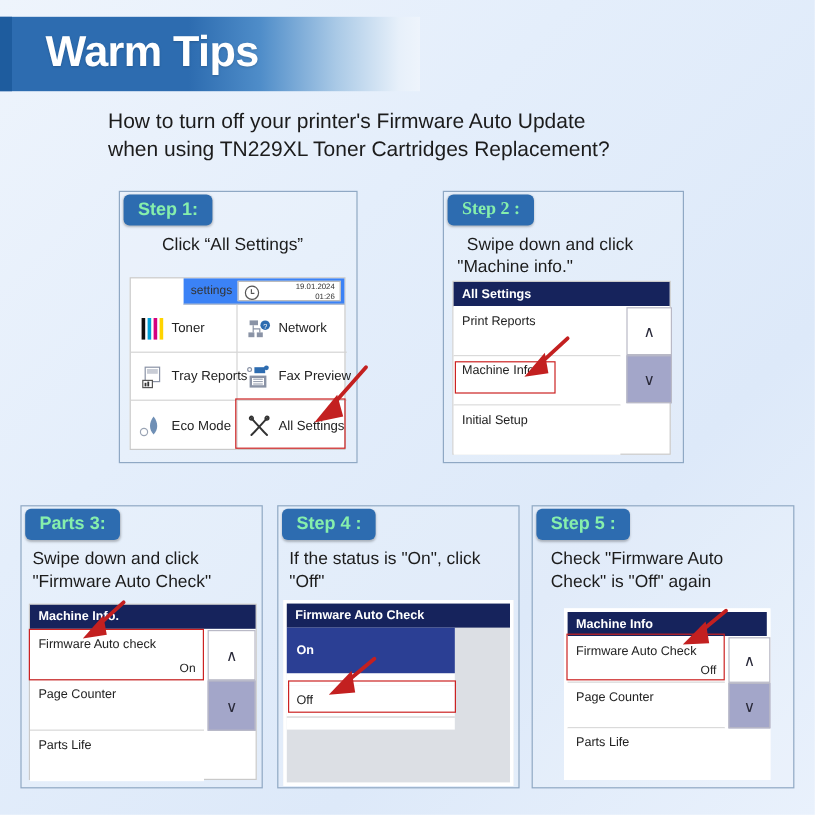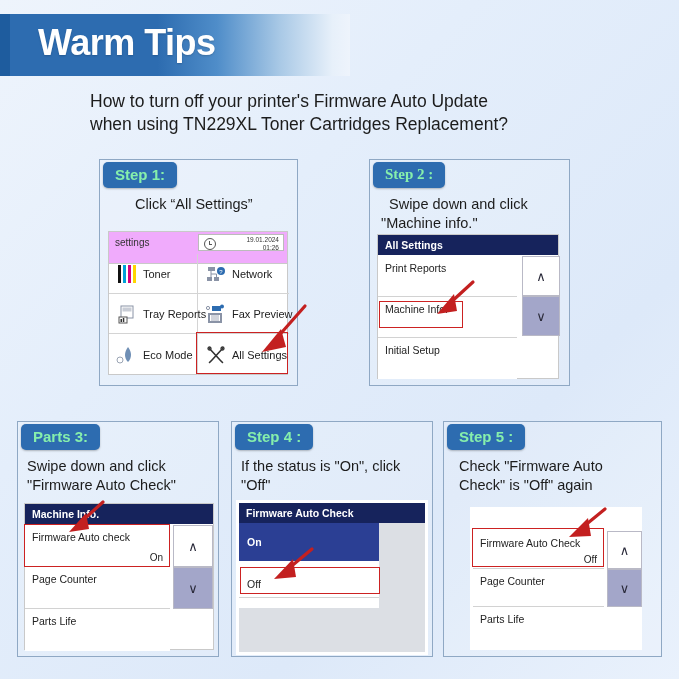--- a/index.html
+++ b/index.html
@@ -77,22 +77,22 @@
 
   
   .redbox{position:absolute;border:1.6px solid #cc2222;box-sizing:border-box;pointer-events:none;}
 
   
   .arrowsvg{position:absolute;pointer-events:none;}
 
   
   .home{position:absolute;box-sizing:border-box;border:1px solid #c9c9c9;background:#fff;}
   .home-top{
-    height:32px;background:#f0abfc;border-bottom:1px solid #c9c9c9;
-    position:relative;box-sizing:border-box;
+    height:22px;background:#3b82f6;border-bottom:1px solid #c9c9c9;
+    position:relative;box-sizing:border-box;margin-left:44px;
   }
   .home-top .stitle{position:absolute;left:6px;top:5px;font-size:10px;color:#333;}
   .home-clock{
     position:absolute;right:3px;top:2px;width:86px;height:17px;
     background:#fff;border:1px solid #bbb;box-sizing:border-box;
   }
   .home-clock .dt{
     position:absolute;right:4px;top:1px;font-size:6.5px;color:#333;
     text-align:right;line-height:7.5px;
   }
@@ -320,20 +320,21 @@
 </svg>
 
 <div class="panel" style="left:443px;top:421px;width:219px;height:236px;"></div>
 <div class="step-badge" style="left:447px;top:424px;">Step 5 :</div>
 <div class="step-desc" style="left:459px;top:457px;">
   <div>Check "Firmware Auto</div>
   <div>Check" is "Off" again</div>
 </div>
 
 <div class="ck-screen" style="left:470px;top:507px;width:172px;height:143px;background:#fff;">
+  <div class="lcd-title">Machine Info</div>
   <div style="position:absolute;left:0;top:21px;width:131px;">
     <div class="lcd-row" style="height:38px;">
       <span class="lbl">Firmware Auto Check</span>
       <span class="val">Off</span>
     </div>
     <div class="lcd-row" style="height:38px;">
       <span class="lbl">Page Counter</span>
     </div>
     <div class="lcd-row" style="height:39px;border-bottom:none;">
       <span class="lbl">Parts Life</span>

